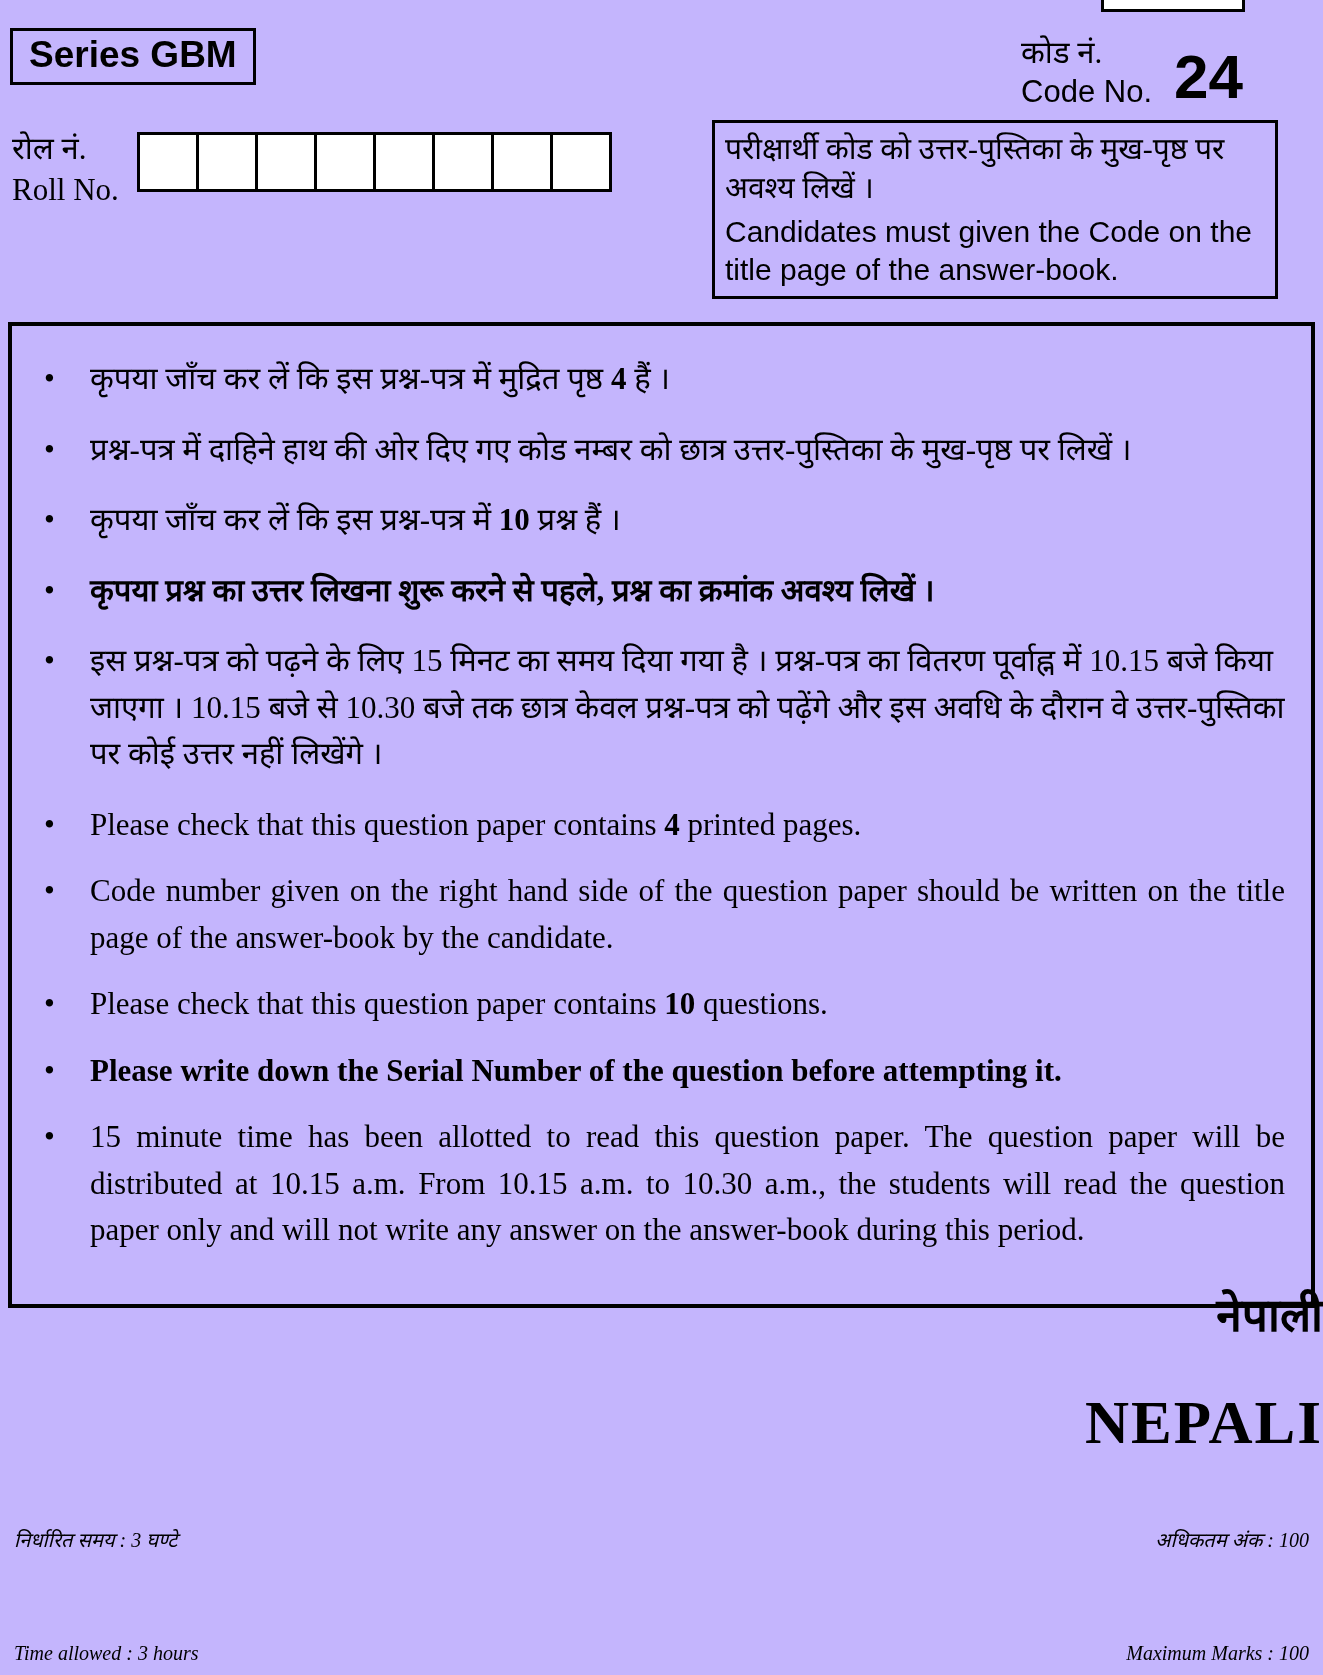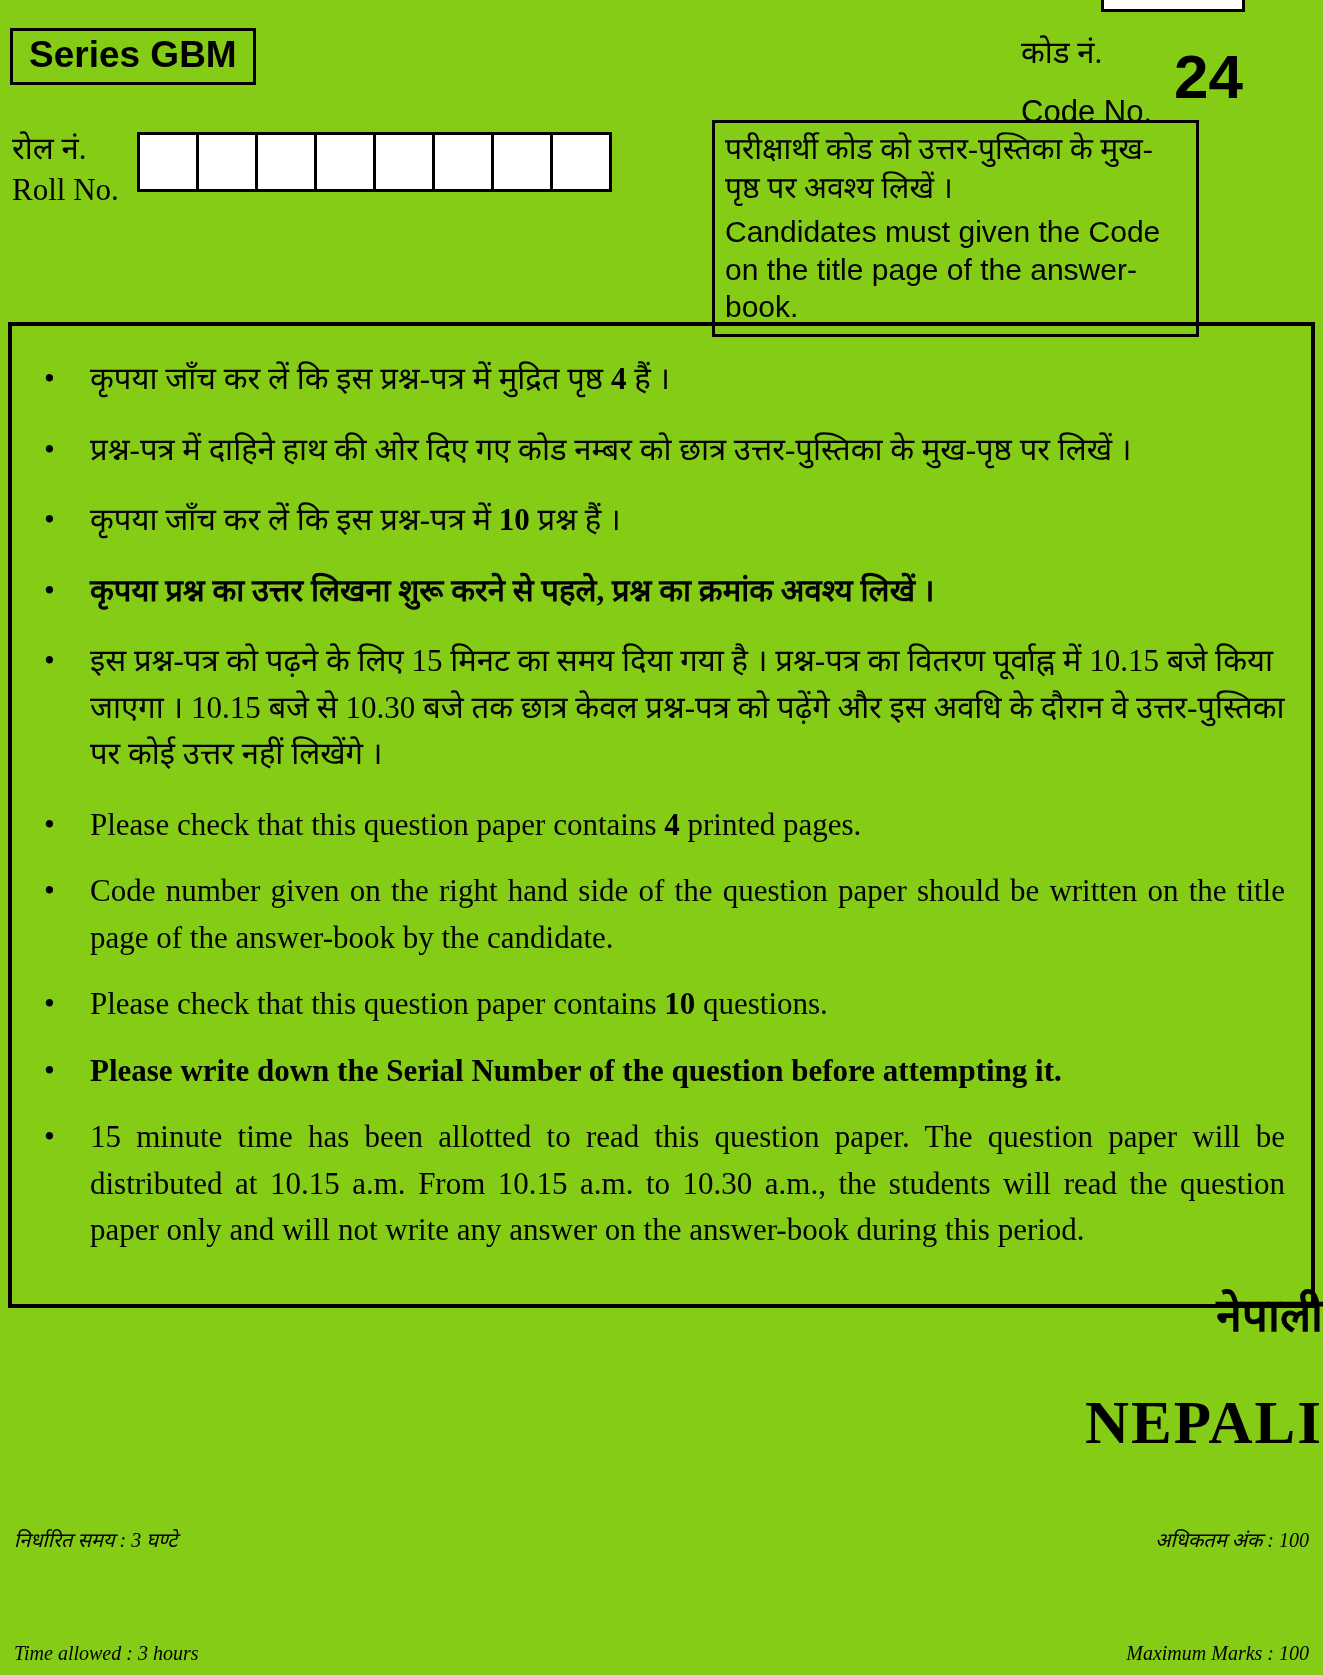--- a/index.html
+++ b/index.html
@@ -1,50 +1,50 @@
 <!DOCTYPE html>
 <html><head>
 <meta charset="utf-8">
 <style>
   * { margin:0; padding:0; box-sizing:border-box; }
   html,body { background:#e9e9e9; }
   body { font-family:"Liberation Serif", serif; color:#000; }
   .page {
     position:relative; width:1323px; height:1675px; margin:0 auto;
-    background:#84cc16; overflow:hidden;
+    background:#c4b5fd; overflow:hidden;
   }
   
   .corner-box {
     position:absolute; left:1101px; top:-26px; width:144px; height:38px;
     border:3px solid #000; background:#fff;
   }
   
   .series-box {
     position:absolute; left:10px; top:28px;
     border:3px solid #000; padding:3px 16px 6px 16px;
     font-family:"Liberation Sans", sans-serif; font-weight:bold; font-size:37px;
   }
   
   .code-area { position:absolute; top:34px; right:80px; display:flex; gap:22px; }
   .code-labels { text-align:left; font-weight:normal; }
   .code-label-hi { font-size:31px; line-height:1.25; }
-  .code-label-en { font-family:"Liberation Sans", sans-serif; font-size:31px; line-height:1.25;margin-top:20px; }
+  .code-label-en { font-family:"Liberation Sans", sans-serif; font-size:31px; line-height:1.25; }
   .code-number {
     font-family:"Liberation Sans", sans-serif; font-weight:bold;
     font-size:62px; line-height:1; margin-top:12px;
   }
   
   .roll-labels { position:absolute; left:12px; top:130px; font-size:31px; line-height:1.2; }
   .roll-labels div { margin-bottom:4px; }
   .roll-boxes { position:absolute; left:137px; top:132px; display:flex; }
   .roll-cell { width:62px; height:60px; border:3px solid #000; margin-left:-3px; background:#fff; }
   .roll-cell:first-child { margin-left:0; }
   
   .notice-box {
-    position:absolute; left:712px; top:120px; width:487px;
+    position:absolute; left:712px; top:120px; width:566px;
     border:3px solid #000; padding:6px 10px 8px 10px;
   }
   .notice-hi { font-size:30px; line-height:1.3; }
   .notice-en { font-family:"Liberation Sans", sans-serif; font-size:30px; line-height:1.25; margin-top:6px; }
   
   .instructions-box {
     position:absolute; left:8px; top:322px; width:1307px; min-height:910px;
     border:4px solid #000; padding:30px 26px 30px 0;
   }
   .instructions-box ul { list-style:none; }

